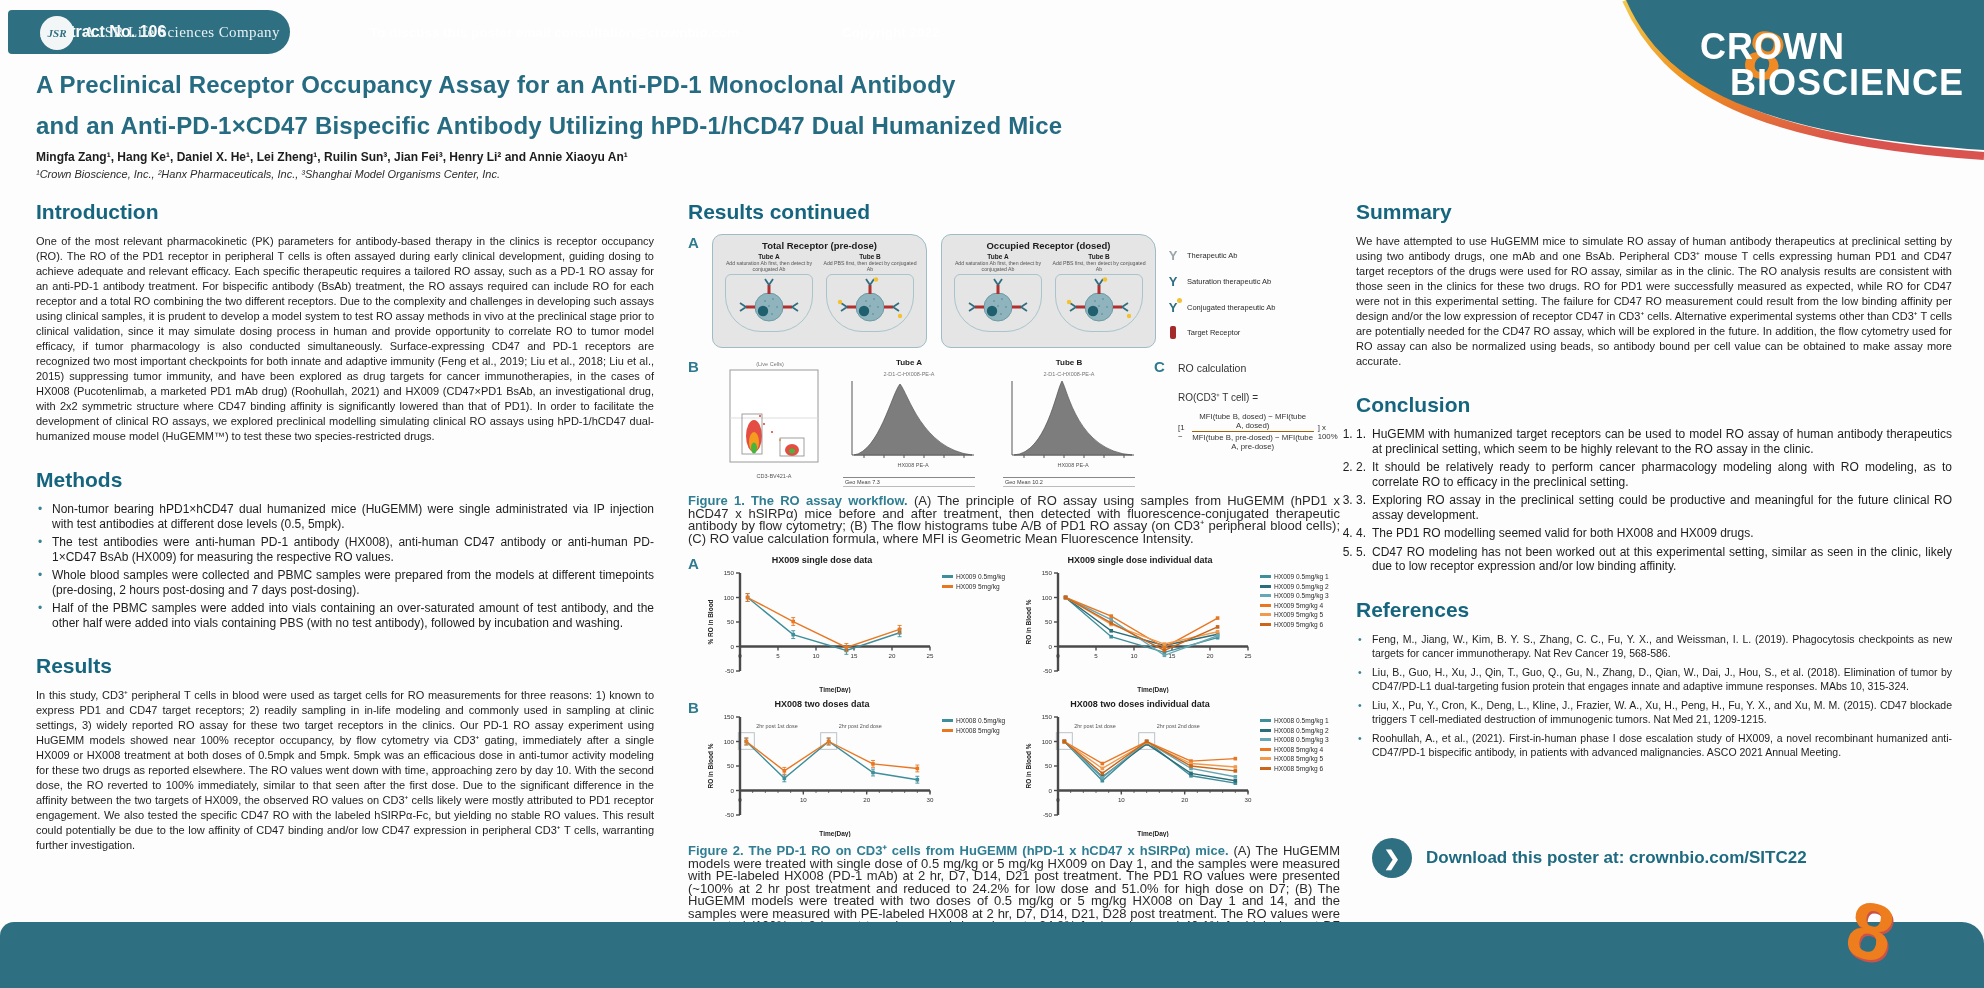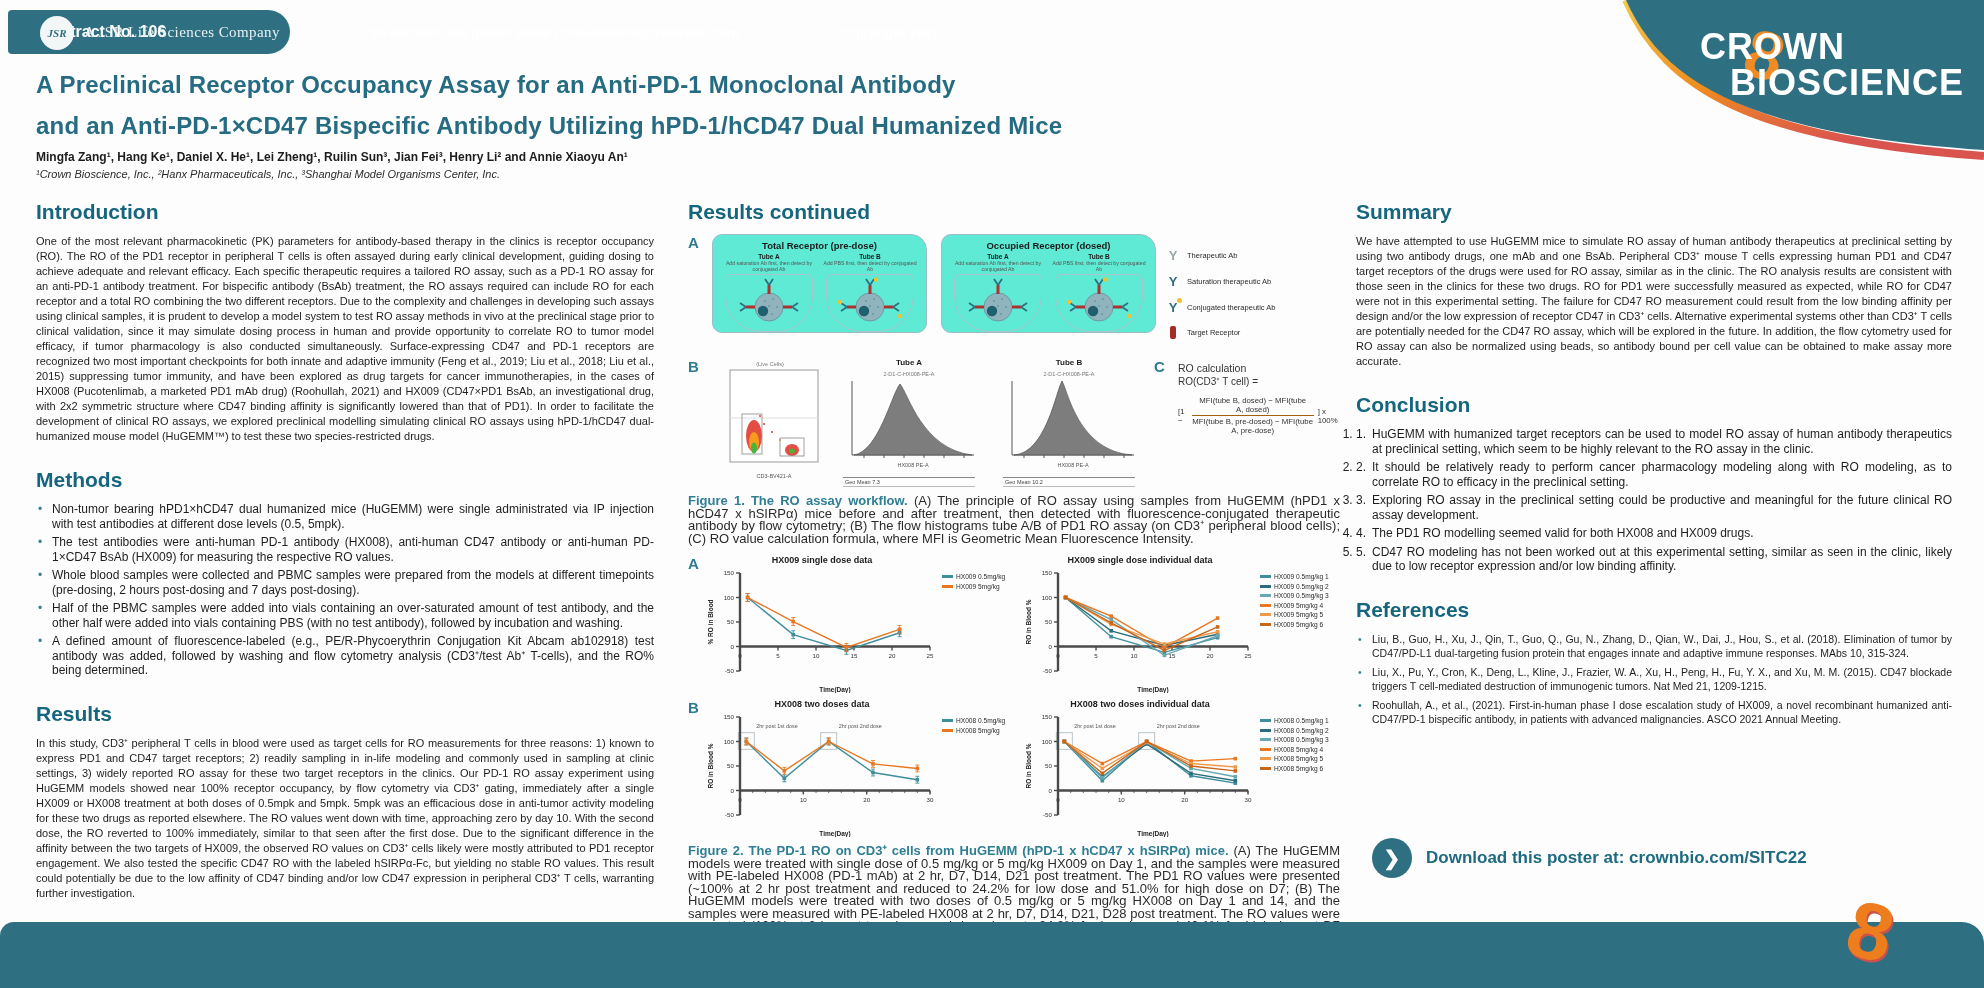--- a/index.html
+++ b/index.html
@@ -36,21 +36,21 @@
       color:#1e1e1e; margin-bottom:4px; position:relative; padding-left:16px; }
   ul.bullets li::before { content:"•"; position:absolute; left:2px; color:#3a8294; }
   ol.numbers { counter-reset:c; }
   ol.numbers li::before { counter-increment:c; content:counter(c) "."; position:absolute; left:0; }
   ul.refs li { font-size:10.5px; }
   ul.refs li::before { color:#3a8294; }
 
   
   .fig-row { display:flex; gap:10px; margin-bottom:8px; align-items:flex-start; }
   .plabel { color:#2e7a8e; font-weight:bold; font-size:15px; width:14px; flex:none; }
-  .abox { border:1.5px solid #9dbcc6; border-radius:10px 16px 10px 10px; padding:5px 8px 0; width:215px; background:#5eead4; }
+  .abox { border:1.5px solid #9dbcc6; border-radius:10px 16px 10px 10px; padding:5px 8px 15px; width:215px; background:#e5e5e5; }
   .abox-title { font-size:9.5px; font-weight:bold; text-align:center; color:#1c1c1c; margin-bottom:2px; }
   .tubes { display:flex; justify-content:space-between; }
   .tube { width:96px; text-align:center; }
   .tube-name { font-size:6.5px; font-weight:bold; color:#1c1c1c; }
   .tube-cap { font-size:5.2px; color:#555; line-height:6px; height:12px; overflow:hidden; }
   .vessel { margin:2px auto 0; width:88px; height:58px; border:1.5px solid #a8c4cc;
             border-radius:6px 6px 36px 36px; display:flex; align-items:center; justify-content:center; }
   .fig1-legend { font-size:7.5px; color:#2b2b2b; padding-top:14px; }
   .fig1-legend .li { display:flex; align-items:center; gap:7px; margin-bottom:11px; }
   .ic-ab { font-weight:900; font-size:13px; display:inline-block; width:14px; text-align:center; position:relative; }
@@ -58,21 +58,21 @@
   .ic-ab.conj::after { content:""; position:absolute; right:-2px; top:-2px; width:5px; height:5px;
                        background:#f2c230; border-radius:50%; }
   .ic-rec { width:6px; height:13px; background:#a52a2a; border-radius:2px; display:inline-block; margin:0 4px; }
 
   .flow-widget { text-align:center; }
   .flow-title { font-size:8px; font-weight:bold; color:#1c1c1c; }
   .stat-bar { width:132px; margin:2px auto 0; border-top:1.5px solid #888; border-bottom:1px solid #bbb;
               font-size:5.5px; color:#444; text-align:left; padding:1px 2px; }
 
   .calc { width:248px; font-size:10px; color:#333; padding-top:4px; }
-  .calc .h { font-size:10.5px; margin-bottom:0; color:#333; }
+  .calc .h { font-size:10.5px; margin-bottom:16px; color:#333; }
   .calc .lhs { margin-bottom:8px; }
   .formula { display:flex; align-items:center; gap:4px; font-size:7.8px; }
   .fraction { text-align:center; }
   .fraction .num { border-bottom:1px solid #a16207; padding:0 3px 1px; }
   .fraction .den { padding-top:1px; }
 
   .fig-caption { font-size:13px; line-height:12.5px; text-align:justify; color:#2b2b2b; margin:4px 0 10px; }
   .fig-caption .lead { color:#2f7e93; font-weight:bold; }
 
   
@@ -137,21 +137,20 @@
 
   <div class="col col-left">
     <h2>Introduction</h2>
     <p class="body-text">One of the most relevant pharmacokinetic (PK) parameters for antibody-based therapy in the clinics is receptor occupancy (RO). The RO of the PD1 receptor in peripheral T cells is often assayed during early clinical development, guiding dosing to achieve adequate and relevant efficacy. Each specific therapeutic requires a tailored RO assay, such as a PD-1 RO assay for an anti-PD-1 antibody treatment. For bispecific antibody (BsAb) treatment, the RO assays required can include RO for each receptor and a total RO combining the two different receptors. Due to the complexity and challenges in developing such assays using clinical samples, it is prudent to develop a model system to test RO assay methods in vivo at the preclinical stage prior to clinical validation, since it may simulate dosing process in human and provide opportunity to correlate RO to tumor model efficacy, if tumor pharmacology is also conducted simultaneously. Surface-expressing CD47 and PD-1 receptors are recognized two most important checkpoints for both innate and adaptive immunity (Feng et al., 2019; Liu et al., 2018; Liu et al., 2015) suppressing tumor immunity, and have been explored as drug targets for cancer immunotherapies, in the cases of HX008 (Pucotenlimab, a marketed PD1 mAb drug) (Roohullah, 2021) and HX009 (CD47×PD1 BsAb, an investigational drug, with 2x2 symmetric structure where CD47 binding affinity is significantly lowered than that of PD1). In order to facilitate the development of clinical RO assays, we explored preclinical modelling simulating clinical RO assays using hPD-1/hCD47 dual-humanized mouse model (HuGEMM™) to test these two species-restricted drugs.</p>
     <h2 class="mt">Methods</h2>
     <ul class="bullets" id="methods-list">
         <li>Non-tumor bearing hPD1×hCD47 dual humanized mice (HuGEMM) were single administrated via IP injection with test antibodies at different dose levels (0.5, 5mpk).</li>
         <li>The test antibodies were anti-human PD-1 antibody (HX008), anti-human CD47 antibody or anti-human PD-1×CD47 BsAb (HX009) for measuring the respective RO values.</li>
         <li>Whole blood samples were collected and PBMC samples were prepared from the models at different timepoints (pre-dosing, 2 hours post-dosing and 7 days post-dosing).</li>
         <li>Half of the PBMC samples were added into vials containing an over-saturated amount of test antibody, and the other half were added into vials containing PBS (with no test antibody), followed by incubation and washing.</li>
-        <li>A defined amount of fluorescence-labeled (e.g., PE/R-Phycoerythrin Conjugation Kit Abcam ab102918) test antibody was added, followed by washing and flow cytometry analysis (CD3⁺/test Ab⁺ T-cells), and the RO% being determined.</li>
       </ul>
     <h2 class="mt">Results</h2>
     <p class="body-text">In this study, CD3⁺ peripheral T cells in blood were used as target cells for RO measurements for three reasons: 1) known to express PD1 and CD47 target receptors; 2) readily sampling in in-life modeling and commonly used in sampling at clinic settings, 3) widely reported RO assay for these two target receptors in the clinics. Our PD-1 RO assay experiment using HuGEMM models showed near 100% receptor occupancy, by flow cytometry via CD3⁺ gating, immediately after a single HX009 or HX008 treatment at both doses of 0.5mpk and 5mpk. 5mpk was an efficacious dose in anti-tumor activity modeling for these two drugs as reported elsewhere. The RO values went down with time, approaching zero by day 10. With the second dose, the RO reverted to 100% immediately, similar to that seen after the first dose. Due to the significant difference in the affinity between the two targets of HX009, the observed RO values on CD3⁺ cells likely were mostly attributed to PD1 receptor engagement. We also tested the specific CD47 RO with the labeled hSIRPα-Fc, but yielding no stable RO values. This result could potentially be due to the low affinity of CD47 binding and/or low CD47 expression in peripheral CD3⁺ T cells, warranting further investigation.</p>
   </div>
 
   <div class="col col-mid">
     <h2>Results continued</h2>
 
     <div class="fig-row">
       <span class="plabel">A</span>
@@ -759,20 +758,21 @@
     <h2 class="mt">Conclusion</h2>
     <ol class="numbers" id="conclusion-list">
         <li>HuGEMM with humanized target receptors can be used to model RO assay of human antibody therapeutics at preclinical setting, which seem to be highly relevant to the RO assay in the clinic.</li>
         <li>It should be relatively ready to perform cancer pharmacology modeling along with RO modeling, as to correlate RO to efficacy in the preclinical setting.</li>
         <li>Exploring RO assay in the preclinical setting could be productive and meaningful for the future clinical RO assay development.</li>
         <li>The PD1 RO modelling seemed valid for both HX008 and HX009 drugs.</li>
         <li>CD47 RO modeling has not been worked out at this experimental setting, similar as seen in the clinic, likely due to low receptor expression and/or low binding affinity.</li>
       </ol>
     <h2 class="mt">References</h2>
     <ul class="bullets refs" id="references-list">
+        <li>Feng, M., Jiang, W., Kim, B. Y. S., Zhang, C. C., Fu, Y. X., and Weissman, I. L. (2019). Phagocytosis checkpoints as new targets for cancer immunotherapy. Nat Rev Cancer 19, 568-586.</li>
         <li>Liu, B., Guo, H., Xu, J., Qin, T., Guo, Q., Gu, N., Zhang, D., Qian, W., Dai, J., Hou, S., et al. (2018). Elimination of tumor by CD47/PD-L1 dual-targeting fusion protein that engages innate and adaptive immune responses. MAbs 10, 315-324.</li>
         <li>Liu, X., Pu, Y., Cron, K., Deng, L., Kline, J., Frazier, W. A., Xu, H., Peng, H., Fu, Y. X., and Xu, M. M. (2015). CD47 blockade triggers T cell-mediated destruction of immunogenic tumors. Nat Med 21, 1209-1215.</li>
         <li>Roohullah, A., et al., (2021). First-in-human phase I dose escalation study of HX009, a novel recombinant humanized anti-CD47/PD-1 bispecific antibody, in patients with advanced malignancies. ASCO 2021 Annual Meeting.</li>
       </ul>
   </div>
 
   <div class="download">
     <div class="dl-circle">❯</div>
     <div class="dl-text">Download this poster at: crownbio.com/SITC22</div>
   </div>

